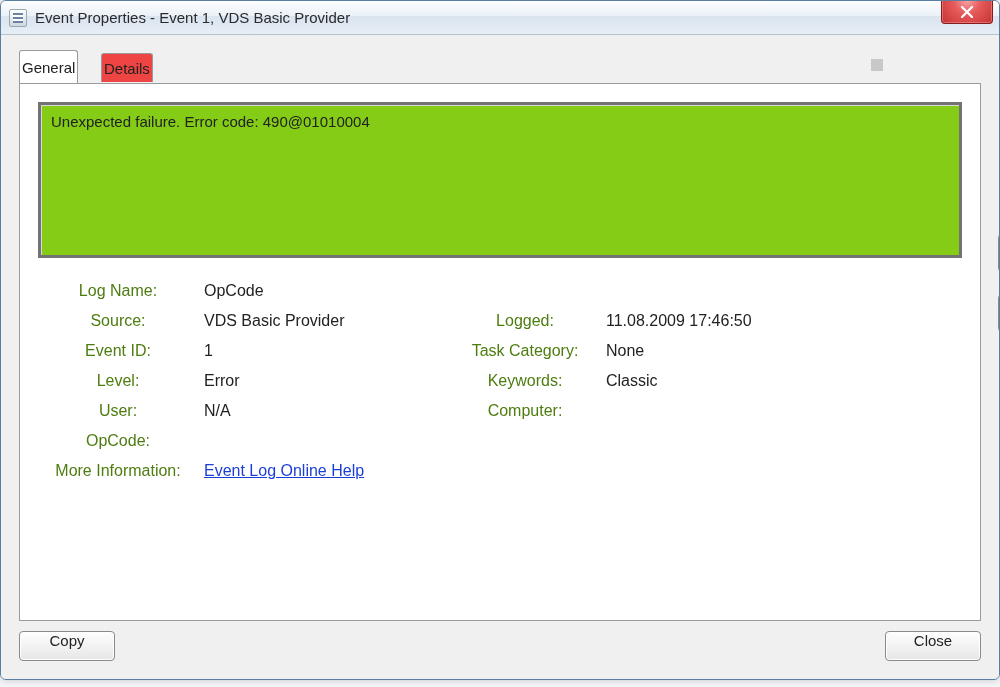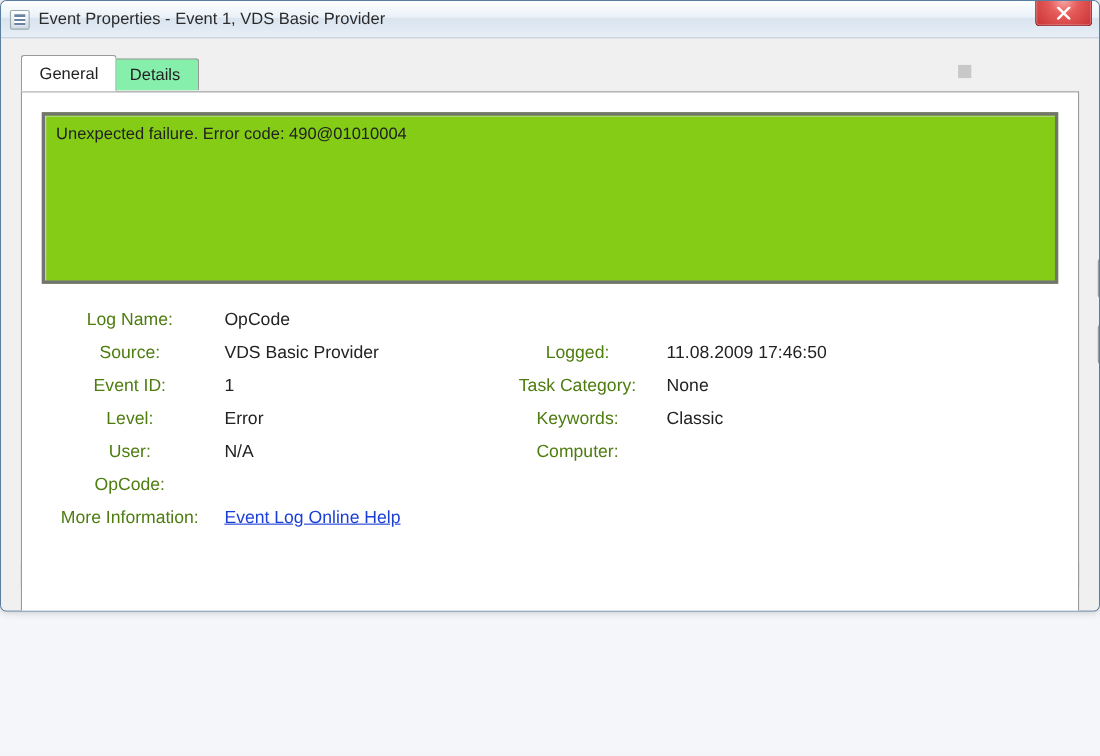--- a/index.html
+++ b/index.html
@@ -14,21 +14,21 @@
     position: absolute;
     top: 0; left: 0; width: 1000px; height: 687px;
     background: #f4f6fa;
     overflow: hidden;
   }
 
   
   .window {
     position: absolute;
     top: 0px; left: 0px;
-    width: 1000px; height: 556px;
+    width: 1000px; height: 680px;
     background: #f0f0f0;
     border: 1px solid #5a7ea0;
     border-radius: 6px;
     box-shadow: 0 0 8px rgba(0,0,0,0.2);
     overflow: hidden;
   }
 
   
   .titlebar {
     height: 34px;
@@ -86,42 +86,42 @@
 
   
   .tabstrip {
     position: relative;
     height: 32px;
   }
   .tab {
     position: absolute;
     top: 0;
     height: 31px;
-    padding: 0 16px;
+    padding: 0 2px;
     display: flex;
     align-items: center;
     font-size: 15px;
     color: #222;
     border: 1px solid #9a9a9a;
     border-bottom: none;
     background: #f0f0f0;
     border-radius: 3px 3px 0 0;
     cursor: pointer;
   }
   .tab.active {
     background: #ffffff;
     z-index: 3;
     height: 33px;
     top: -1px;
   }
   .tab.inactive {
     top: 2px;
     height: 29px;
     z-index: 1;
-    background: #86efac;
+    background: #ef4444;
   }
   .tab1 { left: 0; }
   .tab2 { left: 82px; }
 
   .tab-decor {
     position: absolute;
     right: 98px;
     top: 8px;
     width: 12px; height: 12px;
     background: #c8c8c8;

